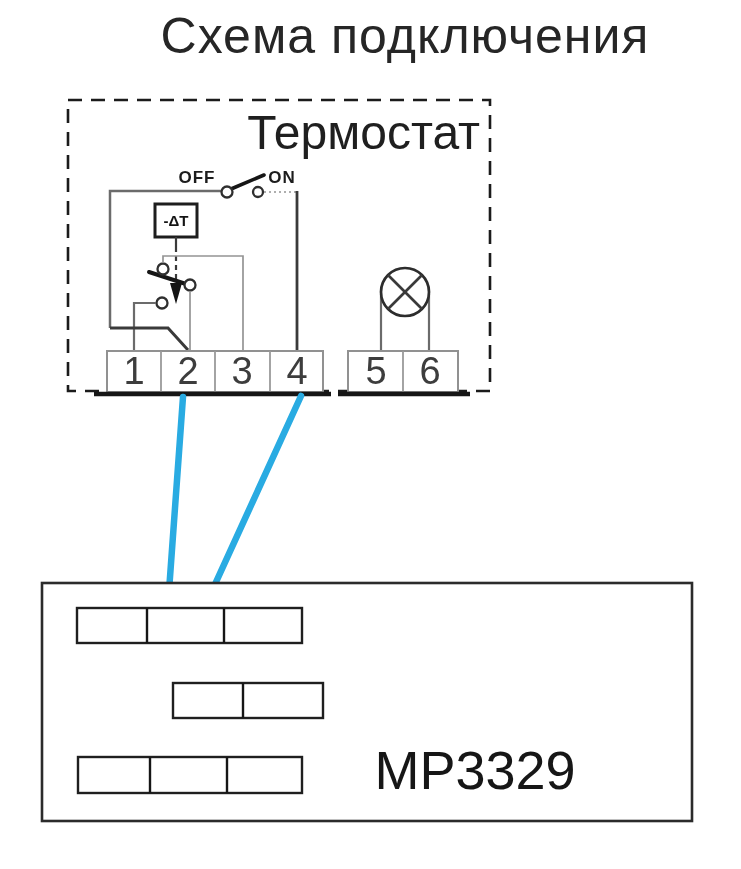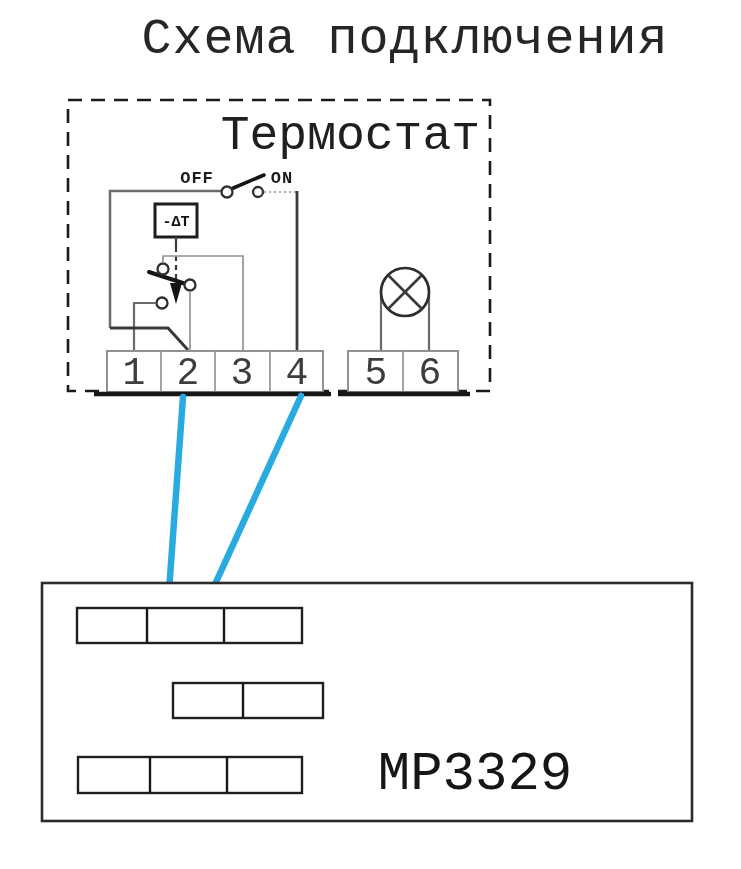--- a/index.html
+++ b/index.html
@@ -1,20 +1,20 @@
 <!DOCTYPE html>
 <html><head>
 <meta charset="utf-8">
 <style>
   html,body{margin:0;padding:0;background:#ffffff;}
   .page{
     position:relative;
     width:741px;height:869px;
     background:#ffffff;
-    font-family:Liberation Mono, monospace;
+    font-family:Liberation Sans, sans-serif;
     overflow:hidden;
   }
   svg{display:block;}
   
   .w-dark  {stroke:#3a3a3a;fill:none;}
   .w-black {stroke:#161616;fill:none;}
   .w-gray  {stroke:#949494;fill:none;}
   .w-mid   {stroke:#6b6b6b;fill:none;}
   .contact {fill:#ffffff;stroke:#2f2f2f;stroke-width:2.3;}
   .tblock  {fill:#ffffff;stroke:#919191;stroke-width:2;}

